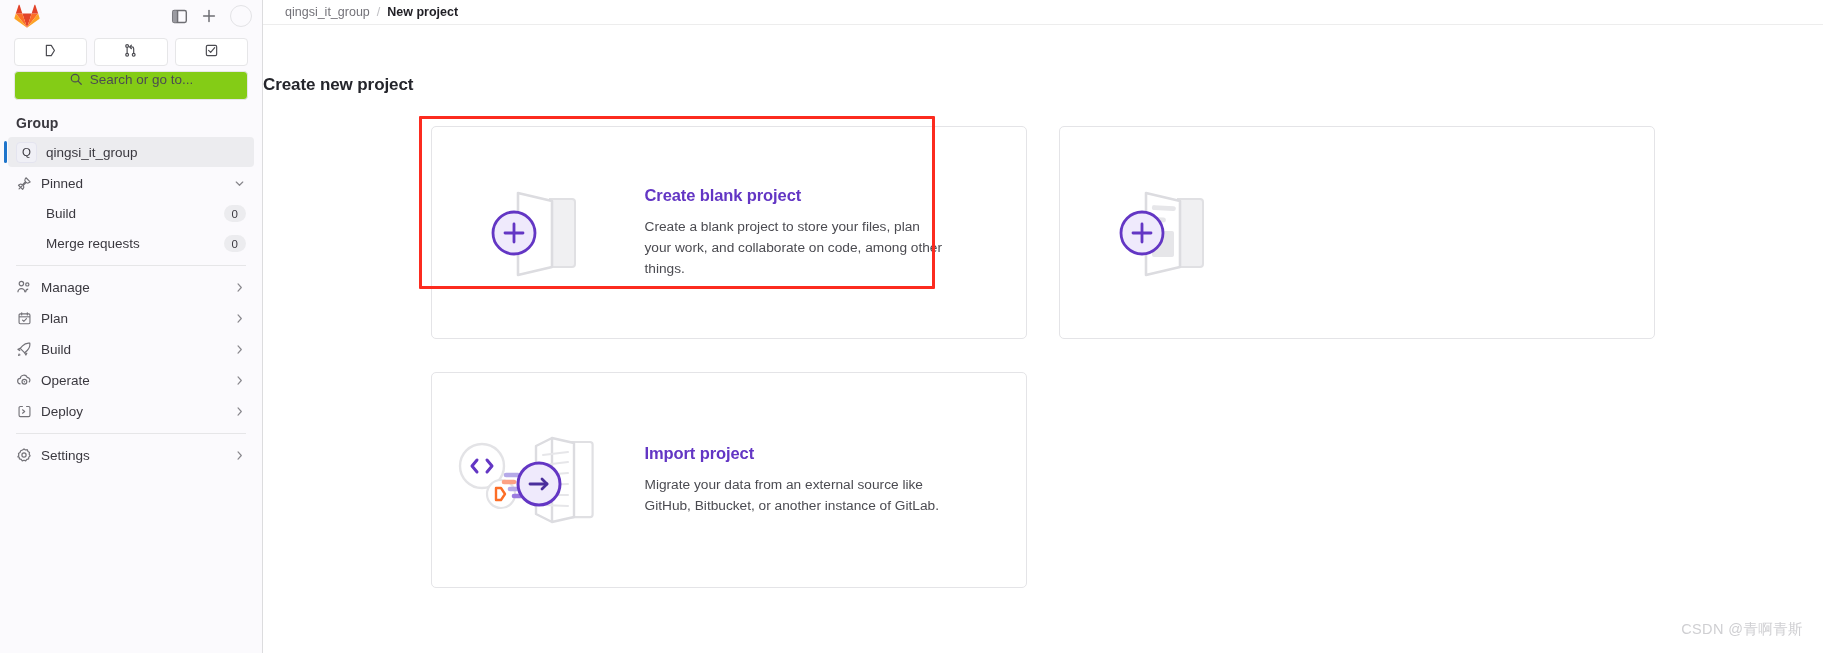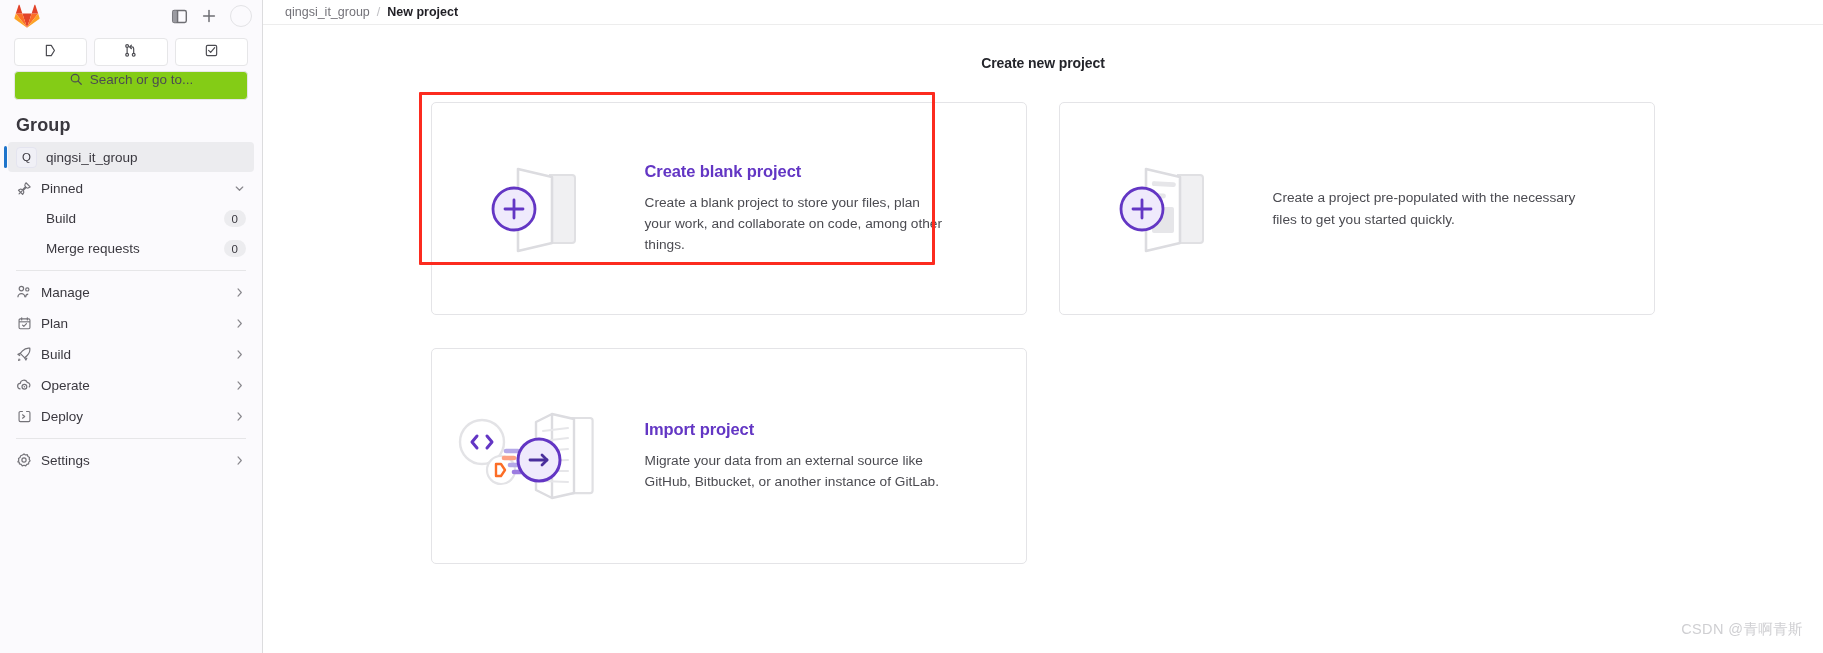--- a/index.html
+++ b/index.html
@@ -62,21 +62,21 @@
     border-radius: 4px;
     display: flex; justify-content: center;
     gap: 7px;
     cursor: pointer;
     font-size: 13.5px; color: #4c4c52;
   }
 
   .sb-scroll { flex: 1 1 auto; padding-top: 12px; overflow: hidden; }
 
   .sb-section-title {
-    font-size: 18px; font-weight: 600; color: #3a383f;
+    font-size: 14px; font-weight: 600; color: #3a383f;
     padding: 3px 16px 5px 16px;
     letter-spacing: .1px;
   }
 
   .nav-item {
     position: relative;
     display: flex; align-items: center;
     height: 30px;
     margin: 1px 8px;
     padding: 0 8px 0 8px;
@@ -150,25 +150,24 @@
     font-size: 12.5px;
     gap: 7px;
   }
   .bc-link { color: #737278; cursor: pointer; }
   .bc-sep { color: #bfbfc3; }
   .bc-current { color: #1f1e24; font-weight: 700; }
 
   .content { flex: 1 1 auto; padding: 0; position: relative; }
 
   .page-title {
-    text-align: center;
-    font-size: 14px;
+    font-size: 17px;
     font-weight: 700;
     color: #24252b;
-    margin-top: 30px;
+    margin-top: 50px;
     letter-spacing: -.1px;
   }
 
   .cards-wrap {
     width: 1225px;
     margin: 31px auto 0 auto;
     display: flex;
     flex-wrap: wrap;
     gap: 0 32px;
     position: relative;
@@ -484,21 +483,20 @@
                 <rect x="52" y="52" width="22" height="26" rx="2"></rect>
               </g>
               <circle cx="42" cy="54" r="21" fill="#efeafc" stroke="#6336c4" stroke-width="2.8"></circle>
               <g stroke="#6336c4" stroke-width="2.8" stroke-linecap="round">
                 <line x1="42" y1="45" x2="42" y2="63"></line>
                 <line x1="33" y1="54" x2="51" y2="54"></line>
               </g>
             </svg>
           </div>
           <div class="card-body">
-            <div class="card-desc wide-desc">Create a project pre-populated with the necessary files to get you started quickly.</div>
           </div>
         </div>
 
         <div class="row2">
           <div class="card wide">
             <div class="card-icon">
               <svg width="180" height="112" viewBox="0 0 180 112">
                 <circle cx="34" cy="42" r="22" fill="#fff" stroke="#e3e3e6" stroke-width="2.4"></circle>
                 <g stroke="#6336c4" stroke-width="3" stroke-linecap="round" stroke-linejoin="round" fill="none">
                   <path d="M29 36 24 42l5 6"></path>

